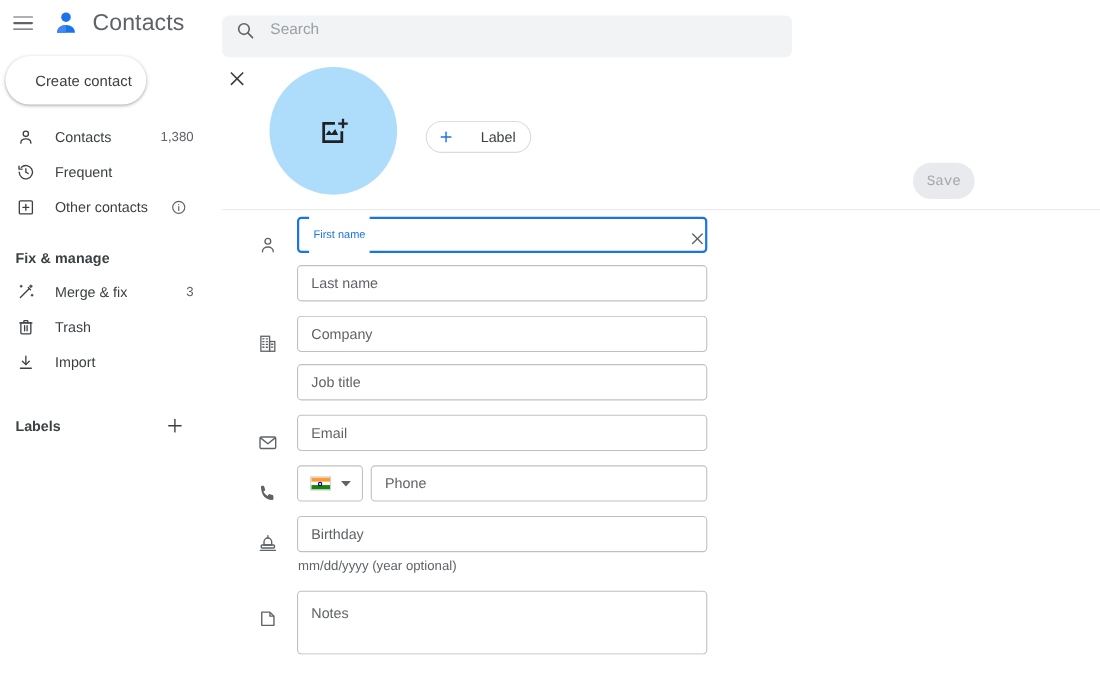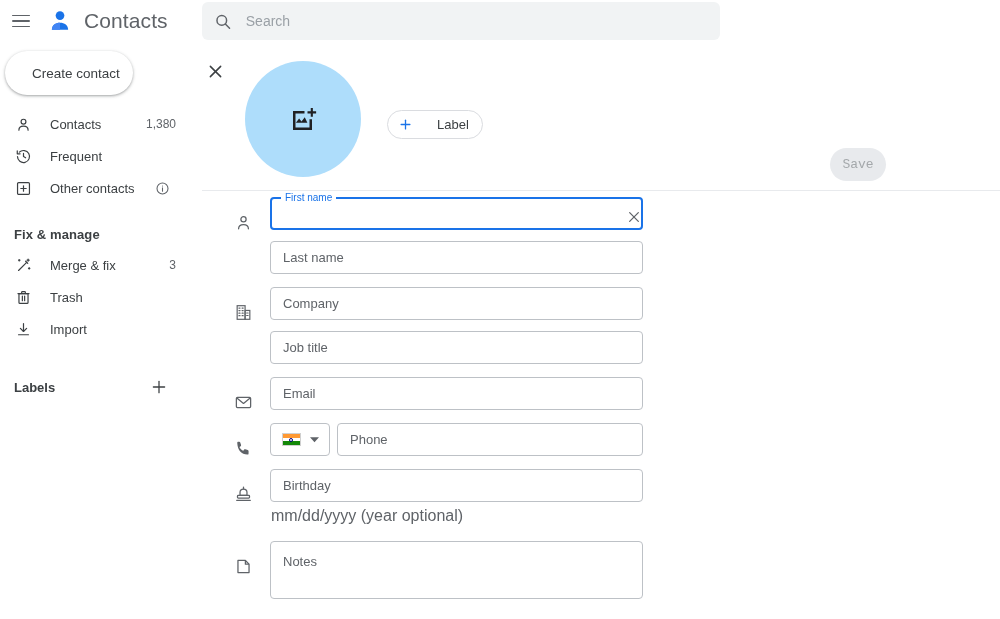--- a/index.html
+++ b/index.html
@@ -20,24 +20,24 @@
   .hamburger {
     width: 24px; height: 24px; margin-left: 9px;
     display: flex; flex-direction: column; justify-content: center; gap: 4px;
     cursor: pointer;
   }
   .hamburger span { display: block; height: 1.6px; width: 18px; background: #5f6368; border-radius: 1px; margin-left: 3px;}
   .brand { display: flex; align-items: center; margin-left: 14px; gap: 11px; }
   .brand-title { font-size: 21px; color: #5f6368; letter-spacing: .1px; font-weight: 400; }
 
   .searchwrap {
-    position: absolute; left: 202px; top: 2px;
+    position: absolute; left: 202px; top: 14px;
     width: 518px; height: 38px;
     background: #f1f3f4; border-radius: 6px;
-    display: flex; align-items: center; padding: 4px 12px; gap: 14px;
+    display: flex; align-items: flex-start; padding: 4px 12px; gap: 14px;
     cursor: text;
   }
   .search-input {
     border: none; outline: none; background: transparent;
     font-family: "Liberation Sans", sans-serif; font-size: 14px;
     color: #202124; width: 100%;
   }
   .search-input::placeholder { color: #9aa0a6; }
 
   
@@ -120,21 +120,21 @@
   .field input, .field textarea {
     width: 100%; height: 100%; border: none; outline: none; background: transparent;
     font-family: "Liberation Sans", sans-serif; font-size: 13px; color: #202124;
     padding: 0 12px; resize: none;
   }
   .field textarea { padding: 11px 12px; line-height: 1.4; }
   .field input::placeholder, .field textarea::placeholder { color: #5f6368; }
 
   .field.focused { border: 2px solid #1a73e8; }
   .float-label {
-    position: absolute; top: -7px; left: 9px; padding: 0 4px;
+    position: absolute; top: -7px; left: 9px; padding: 16px 4px;
     background: #fff; font-size: 10px; color: #1a73e8; line-height: 12px;
   }
   .field.tall { height: 58px; }
 
   .clear-x {
     position: absolute; left: 424px; top: 12px;
     width: 17px; height: 17px; cursor: pointer;
   }
 
   .phone-row { display: flex; align-items: flex-start; }
@@ -146,21 +146,21 @@
   .flag { width: 19px; height: 13px; border: .5px solid #d0d0d0; position: relative; overflow: hidden; }
   .flag .saf { position:absolute; top:0; left:0; right:0; height: 33.33%; background: #ff9933; }
   .flag .whi { position:absolute; top:33.33%; left:0; right:0; height: 33.33%; background: #fff; }
   .flag .grn { position:absolute; bottom:0; left:0; right:0; height: 33.33%; background: #138808; }
   .flag .chakra {
     position:absolute; top:50%; left:50%; transform: translate(-50%,-50%);
     width: 4px; height: 4px; border: 1px solid #000080; border-radius: 50%;
   }
   .field.phone-field { width: 306px; }
 
-  .helper { font-size: 16px; color: #5f6368; margin: 5px 0 0 1px; }
+  .helper { font-size: 12px; color: #5f6368; margin: 5px 0 0 1px; }
 </style>
 </head>
 <body>
 
 <div class="app">
 
   <div class="topbar">
 
     <div class="hamburger">
       <span></span>

